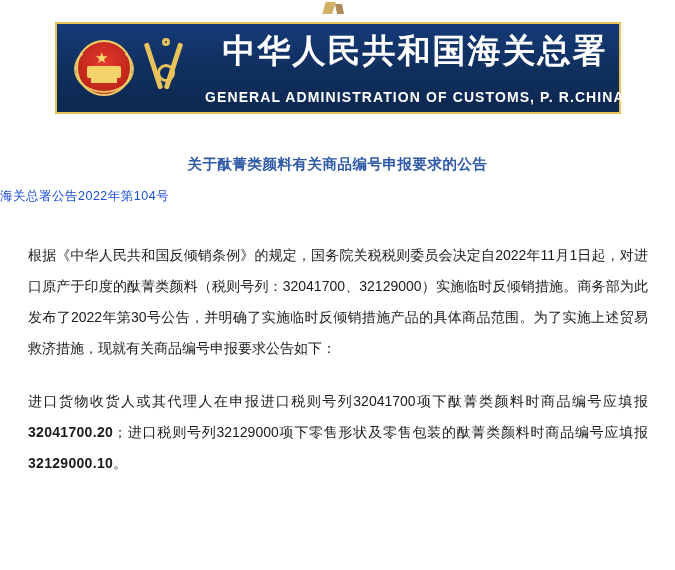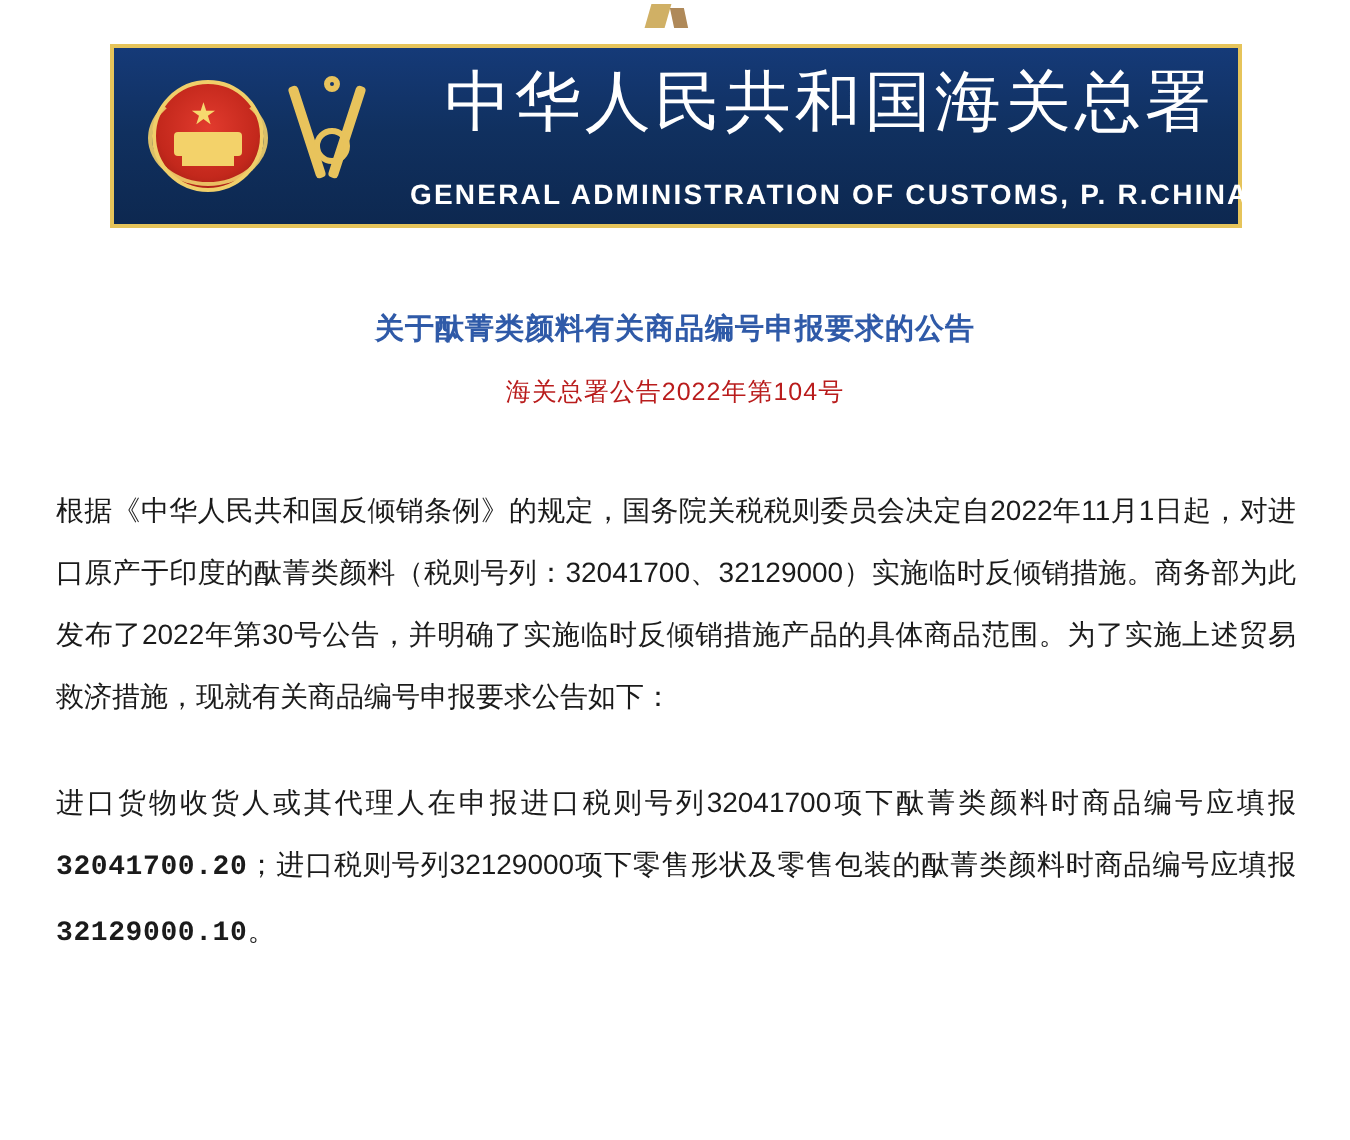--- a/index.html
+++ b/index.html
@@ -155,21 +155,21 @@
   .banner .titles {
     margin-left: 14px;
     flex: 1 1 auto;
     text-align: center;
     padding-right: 18px;
   }
   .banner .title-cn {
     color: #ffffff;
     font-size: 33px;
     letter-spacing: 2px;
-    font-weight: normal;
+    font-weight: bold;
     line-height: 40px;
     white-space: nowrap;
   }
   .banner .title-en {
     color: #ffffff;
     font-size: 14px;
     letter-spacing: 1.1px;
     font-weight: bold;
     margin-top: 18px;
     white-space: nowrap;
@@ -183,22 +183,22 @@
     text-align: center;
     color: #2f5aa8;
     font-size: 14.5px;
     font-weight: bold;
     letter-spacing: .5px;
   }
   .doc-subtitle {
     position: absolute;
     top: 188px;
     left: 0; right: 0;
-    text-align: center;
-    color: #b91c1c;
+    text-align: left;
+    color: #1d4ed8;
     font-size: 12.5px;
     letter-spacing: .5px;
   }
 
   
   .body-wrap {
     position: absolute;
     top: 240px;
     left: 28px;
     width: 620px;
@@ -206,21 +206,20 @@
     font-size: 14px;
     line-height: 31px;
     text-align: justify;
   }
   .body-wrap p {
     margin: 0 0 22px 0;
   }
   .code {
     font-weight: bold;
     letter-spacing: .3px;
-    font-family: Liberation Mono, monospace;
   }
 </style>
 </head>
 <body>
 
 <div class="page">
 
   <div class="top-strip">
     <div class="fleck">
       <div class="f1"></div>

